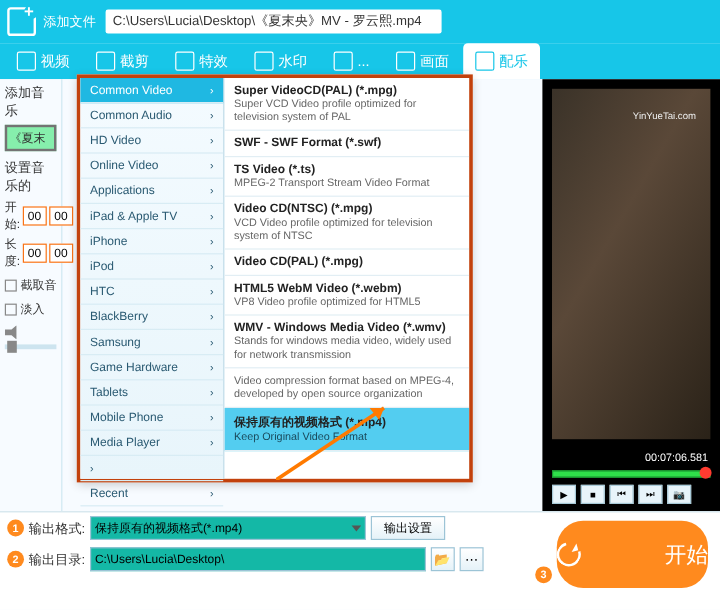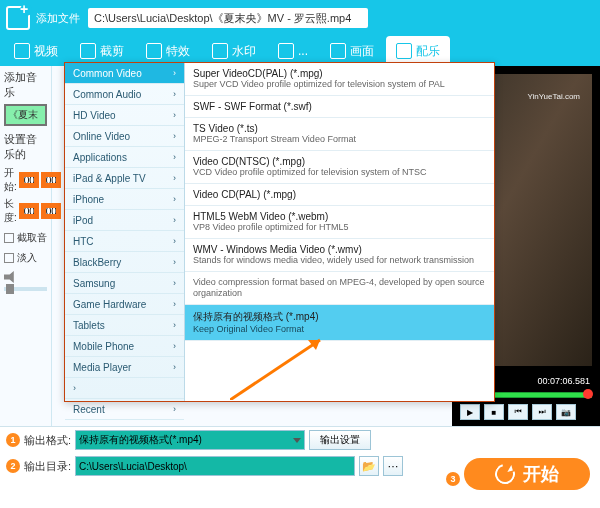--- a/index.html
+++ b/index.html
@@ -11,56 +11,56 @@
 .tab-strip{background:#17c6e8;height:30px;display:flex;gap:2px;padding:0 4px}
 .tab{flex:0 0 auto;padding:4px 10px;color:#fff;display:flex;align-items:center;gap:4px;font-size:12px}
 .tab.active{background:#fff;color:#17c6e8;border-radius:4px 4px 0 0}
 .tab-ico{width:16px;height:16px;border:1.5px solid currentColor;border-radius:2px}
 .main{display:flex;height:360px;background:#f7fbff}
 .left{width:52px;border-right:1px solid #cfe8f2;padding:4px;color:#333}
 .left-title{font-size:11px;margin-bottom:4px}
 .left-item{background:#86efac;border:2px solid #737373;padding:2px;font-size:10px;margin-bottom:6px;overflow:hidden;white-space:nowrap}
 .left-sec{font-size:11px;margin:6px 0 4px}
 .inp-row{display:flex;align-items:center;gap:2px;margin-bottom:3px;font-size:10px}
-.inp-row input{width:20px;height:16px;border:5px solid #f97316;font-size:10px;text-align:center}
+.inp-row input{width:20px;height:16px;border:1px solid #f97316;font-size:10px;text-align:center}
 .chk{display:flex;align-items:center;gap:3px;font-size:10px;margin-top:6px}
 .slider{height:4px;background:#cde4ef;margin-top:4px;position:relative}
 .slider::after{content:"";position:absolute;width:8px;height:10px;background:#888;top:-3px;left:2px}
 .vol-ico{width:14px;height:12px;background:#888;clip-path:polygon(0 30%,40% 30%,70% 0,70% 100%,40% 70%,0 70%);margin-top:6px}
 
-.dropdown{position:absolute;left:64px;top:62px;width:431px;height:340px;display:flex;border:1px solid #c2410c;background:#fff;box-shadow:0 2px 8px rgba(0,0,0,.2);z-index:50}
+.dropdown{position:absolute;left:64px;top:62px;width:330px;height:340px;display:flex;border:3px solid #c2410c;background:#fff;box-shadow:0 2px 8px rgba(0,0,0,.2);z-index:50}
 .cat-list{width:120px;background:linear-gradient(#f4fbff,#e8f5fb);display:flex;flex-direction:column;border-right:1px solid #bcdae8}
 .cat-item{height:21px;line-height:21px;padding:0 8px;font-size:10px;color:#2a5a72;border-bottom:1px solid #d8ecf4;display:flex;justify-content:space-between;align-items:center;cursor:pointer}
 .cat-item.sel{background:#1fb8e2;color:#fff}
 .cat-arrow{font-size:9px;color:inherit}
 .fmt-list{flex:1;overflow:auto}
 .fmt-item{border-bottom:1px solid #e2eef4;padding:5px 8px;cursor:pointer}
 .fmt-item.sel{background:#53cdf0}
-.fmt-title{font-size:10px;font-weight:normal;color:#222}
+.fmt-title{font-size:10px;font-weight:bold;color:#222}
 .fmt-desc{font-size:9px;color:#666;line-height:11px}
 .fmt-item.sel .fmt-desc{color:#1a4a5c}
 
 .preview{width:148px;background:#000;position:relative;margin-left:auto}
 .prev-img{position:absolute;inset:8px 8px 60px 8px;background:linear-gradient(120deg,#3a3228 0%,#5a4838 40%,#2a2218 100%);display:flex;align-items:center;justify-content:center;color:#fff;font-size:9px}
 .watermark{position:absolute;top:18px;right:12px;color:#eee;font-size:8px}
 .prev-time{position:absolute;bottom:40px;right:10px;color:#fff;font-size:9px}
 .prog-bar{position:absolute;bottom:28px;left:8px;right:8px;height:6px;background:#2fe04a;border:1px solid #1a9c32}
 .prog-bar::after{content:"";position:absolute;right:-2px;top:-4px;width:10px;height:10px;background:#ff3b30;border-radius:50%}
 .prev-ctrl{position:absolute;bottom:6px;left:8px;right:8px;height:16px;display:flex;gap:4px}
 .prev-btn{width:20px;height:16px;background:#e8f4fa;border:1px solid #a8cad8;font-size:8px;display:flex;align-items:center;justify-content:center}
 
 .bottom{position:absolute;bottom:0;left:0;right:0;height:82px;background:#fff;border-top:1px solid #cfe3ec}
 .brow{display:flex;align-items:center;height:26px;padding:0 6px;gap:4px}
 .num-badge{width:14px;height:14px;border-radius:50%;background:#ff8a1e;color:#fff;font-size:9px;display:flex;align-items:center;justify-content:center;font-weight:bold}
 .blabel{font-size:11px;color:#333}
 .binput{flex:1;height:20px;border:1px solid #9cc4d6;background:#14b8a6;padding:0 3px;font-size:10px;display:flex;align-items:center;max-width:230px}
 .binput .caret{width:0;height:0;border-left:4px solid transparent;border-right:4px solid transparent;border-top:5px solid #555;margin-left:auto}
 .bbtn{height:20px;padding:0 10px;border:1px solid #9cc4d6;background:linear-gradient(#fff,#e5f2f8);font-size:10px;display:flex;align-items:center}
 .bicon{width:20px;height:20px;border:1px solid #9cc4d6;background:linear-gradient(#fff,#e5f2f8);display:flex;align-items:center;justify-content:center;font-size:11px}
-.start-btn{position:absolute;right:10px;bottom:18px;width:126px;height:32px;background:#ff8a1e;border-radius:22px;color:#fff;display:flex;align-items:center;justify-content:center;gap:8px;font-size:18px;font-weight:bold;cursor:pointer}
+.start-btn{position:absolute;right:10px;bottom:18px;width:126px;height:56px;background:#ff8a1e;border-radius:22px;color:#fff;display:flex;align-items:center;justify-content:space-between;gap:8px;font-size:18px;font-weight:normal;cursor:pointer}
 .refresh-ico{width:20px;height:20px;border:2.5px solid #fff;border-radius:50%;border-top-color:transparent;position:relative;transform:rotate(30deg)}
 .refresh-ico::after{content:"";position:absolute;top:-3px;right:-1px;border:4px solid transparent;border-left-color:#fff}
 
 .anno-arrow{position:absolute;left:230px;top:330px;width:100px;height:70px;pointer-events:none;z-index:60}
 </style>
 </head>
 <body>
 
 <div class="topbar">
   <div class="add-icon"></div>

